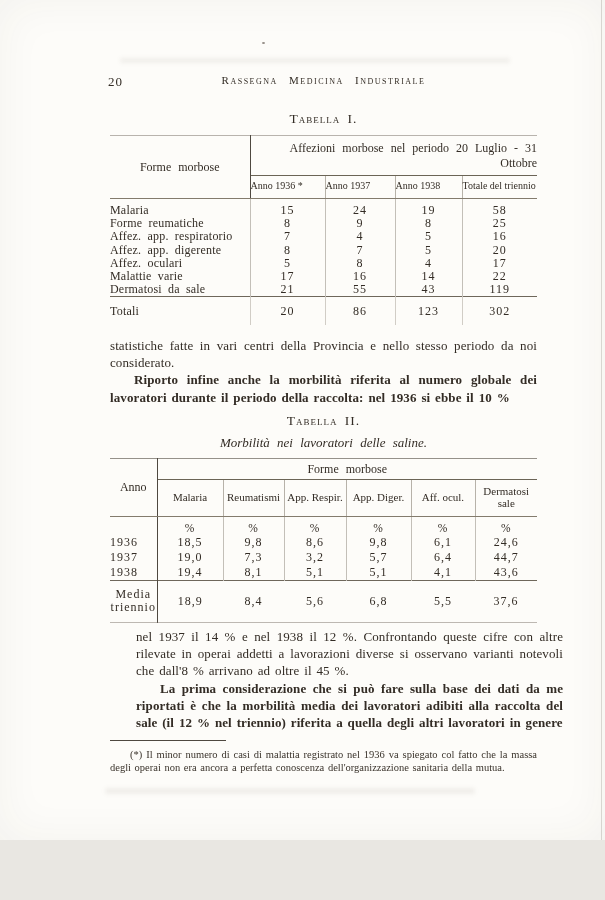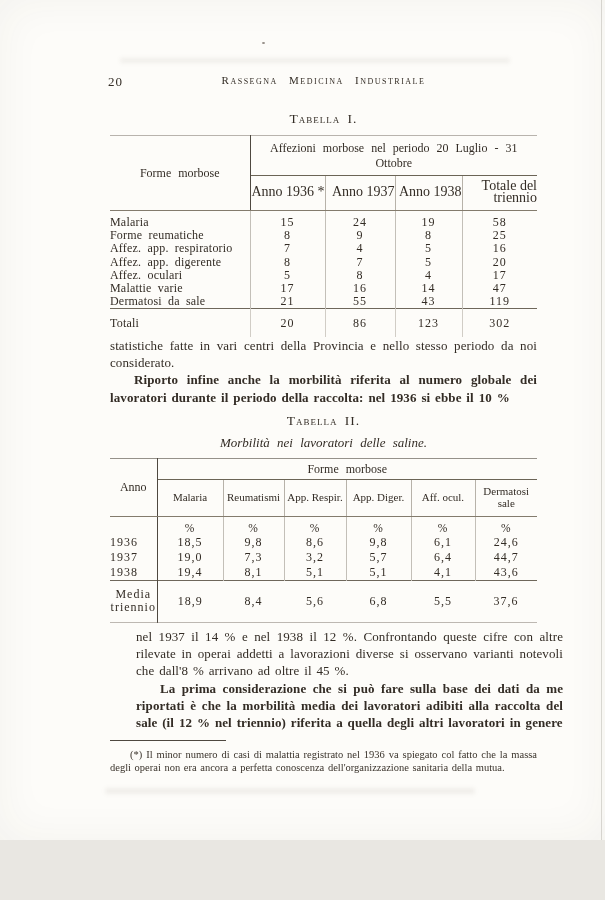--- a/index.html
+++ b/index.html
@@ -27,24 +27,24 @@
     margin-top:6px; }
 
   table { border-collapse:collapse; table-layout:fixed; width:427px; }
   td { padding:0; vertical-align:middle; font-size:12px; }
   .num { text-align:center; letter-spacing:1px; }
 
   
   .t1 { border-top:1px solid rgba(99,92,80,0.45); }
   .t1-forme { border-right:1px solid #4e4840; border-bottom:1px solid #837b6d;
     text-align:center; font-size:12px; word-spacing:4px; }
-  .t1-span { border-bottom:1px solid #6b6456; text-align:center; font-size:12px;
+  .t1-span { border-bottom:1px solid #6b6456; text-align:right; font-size:12px;
     word-spacing:4px; padding:5px 0 4px; }
   .t1-sub td { border-bottom:1px solid #837b6d; border-left:1px solid rgba(125,117,104,0.55);
-    text-align:right; font-size:14px; padding:4px 0 6px; line-height:12px; }
+    text-align:left; font-size:10px; padding:4px 0 6px; line-height:12px; }
   .t1-sub td.nw { white-space:nowrap; }
   .t1-body td { line-height:13.2px; }
   .t1-body td.v { border-left:1px solid rgba(125,117,104,0.45); }
   .t1-body.firstrow td { padding-top:5px; }
   .t1-lbl { text-align:left; letter-spacing:0.2px; word-spacing:3px; }
   .t1-tot td { border-top:1px solid #6e675b; padding-top:7px; padding-bottom:6px; }
   .t1-tot td.v { border-left:1px solid rgba(125,117,104,0.35); }
 
   
   .t2 { border-top:1px solid rgba(80,74,64,0.6); }
@@ -150,21 +150,21 @@
           <td class="num v">5</td>
           <td class="num v">8</td>
           <td class="num v">4</td>
           <td class="num v">17</td>
         </tr>
         <tr class="t1-body">
           <td class="t1-lbl">Malattie varie</td>
           <td class="num v">17</td>
           <td class="num v">16</td>
           <td class="num v">14</td>
-          <td class="num v">47</td>
+          <td class="num v">22</td>
         </tr>
         <tr class="t1-body">
           <td class="t1-lbl">Dermatosi da sale</td>
           <td class="num v">21</td>
           <td class="num v">55</td>
           <td class="num v">43</td>
           <td class="num v">119</td>
         </tr>
         <tr class="t1-tot">
           <td class="t1-lbl">Totali</td>

